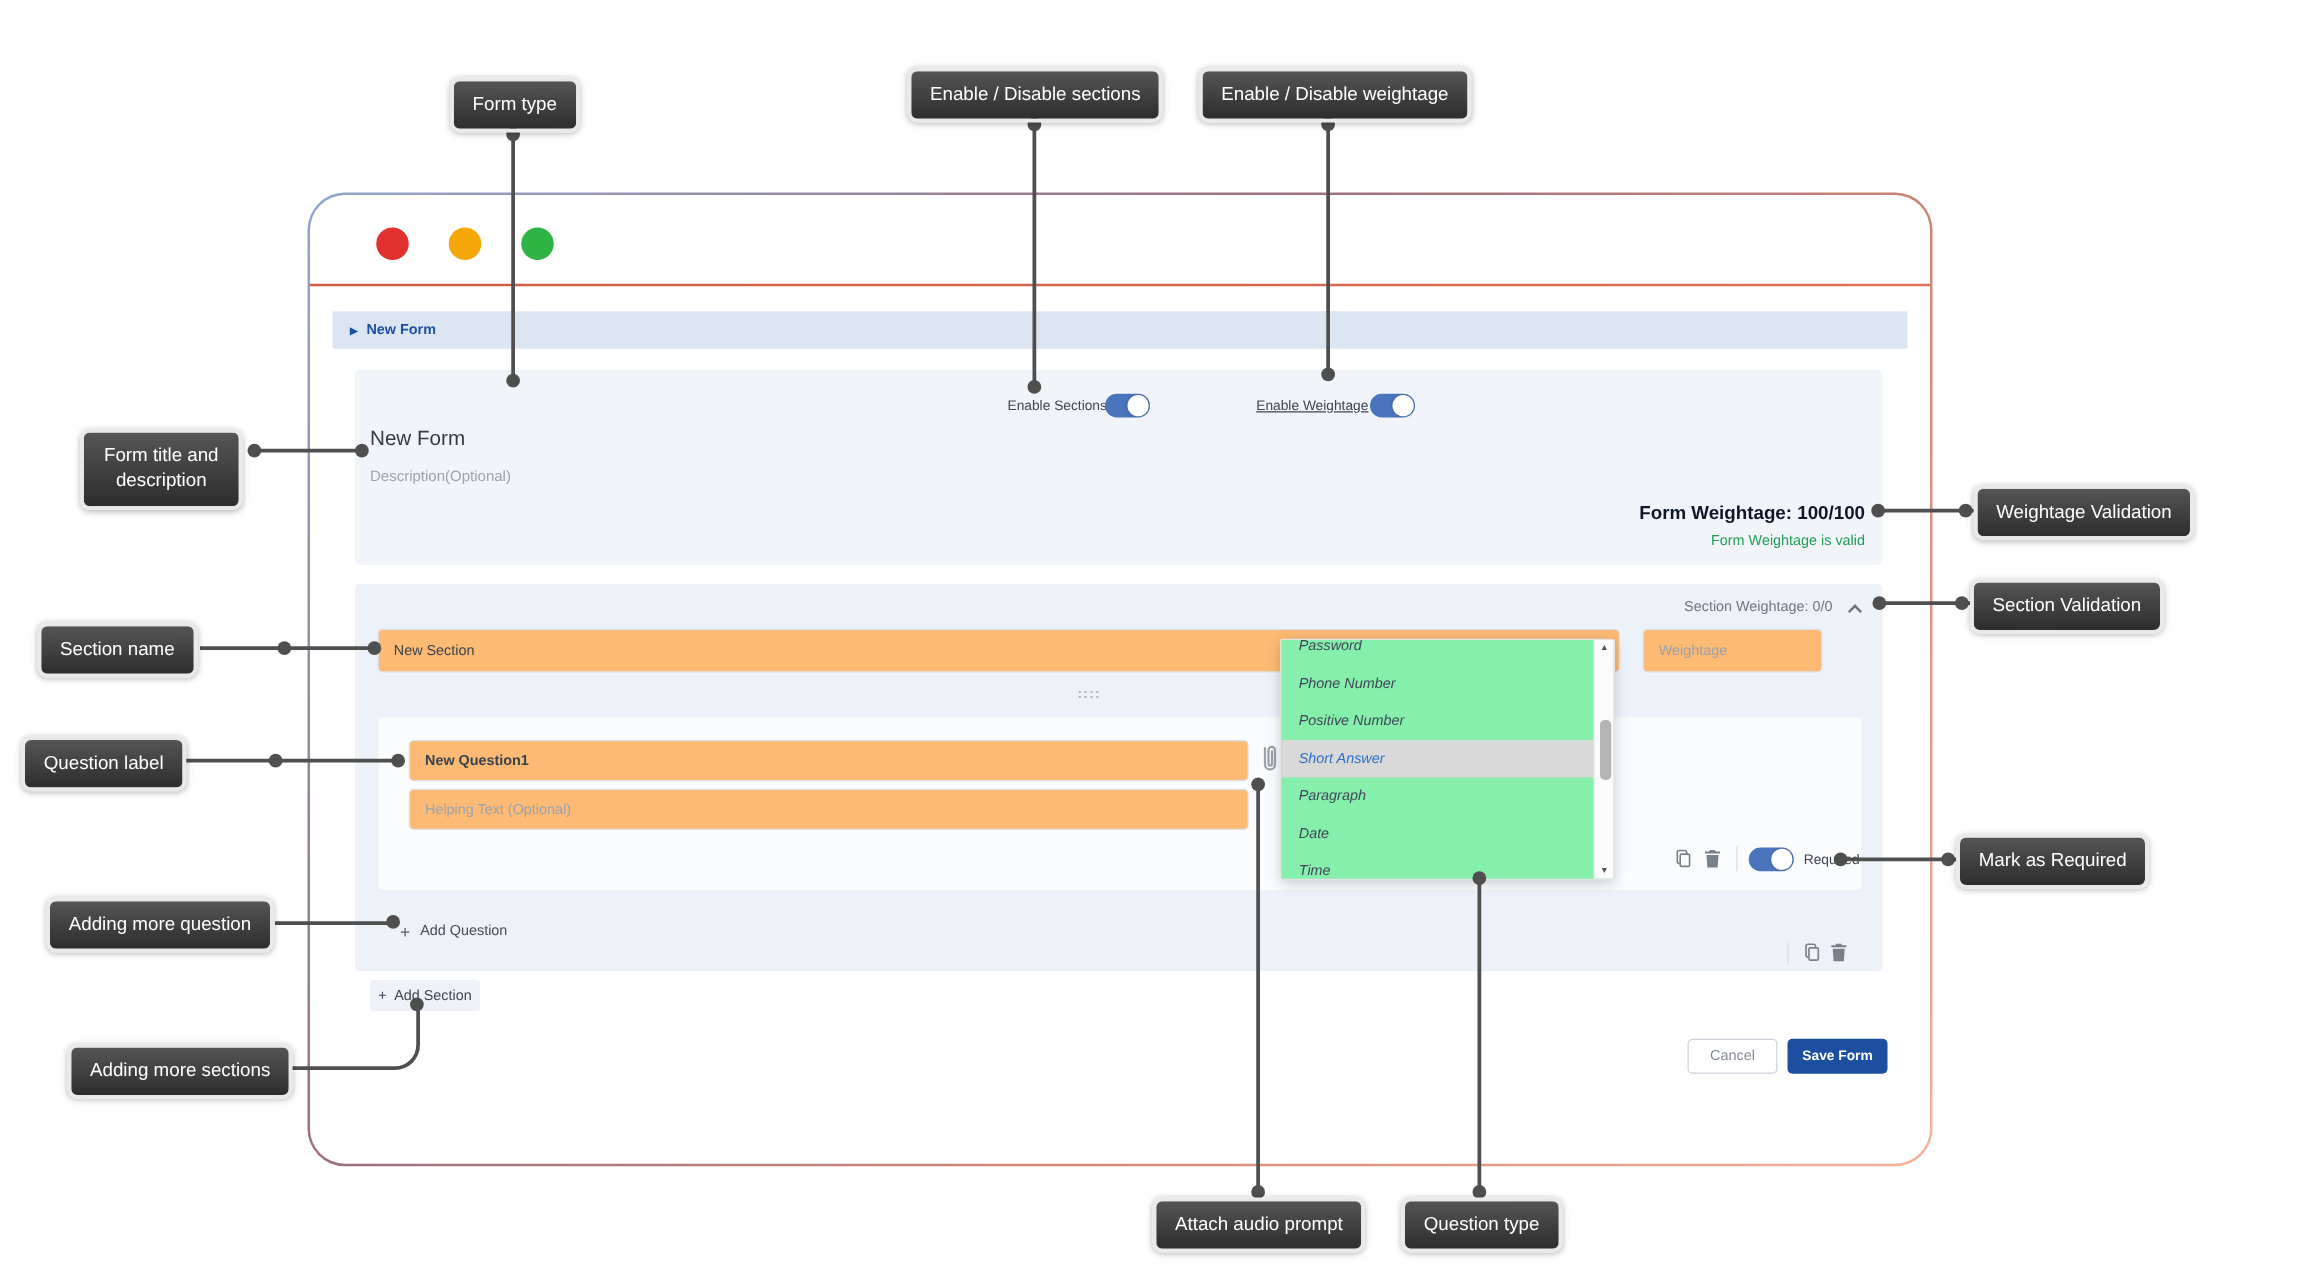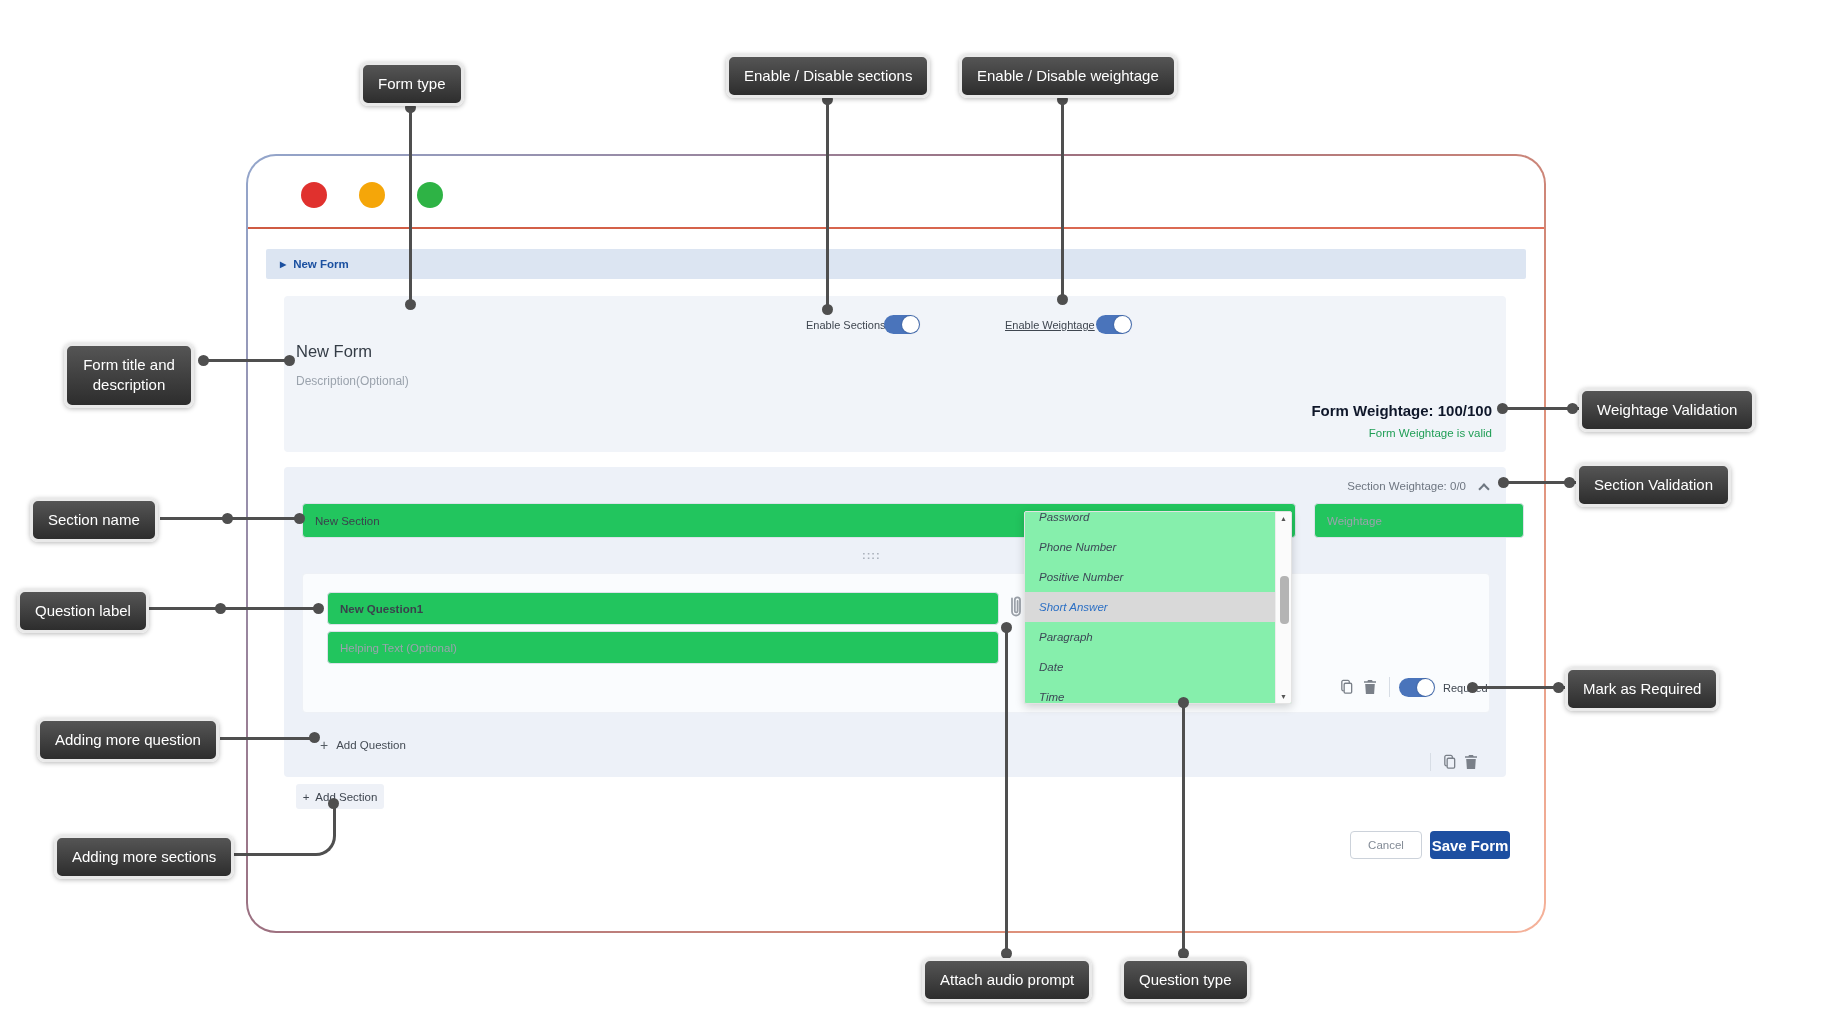--- a/index.html
+++ b/index.html
@@ -63,21 +63,21 @@
   .toggle{
     position:absolute; width:36px; height:19px; border-radius:10px;
     background:#4a74bb; cursor:pointer;
   }
   .toggle::after{
     content:""; position:absolute; right:1px; top:1px; width:17px; height:17px;
     border-radius:50%; background:#fff; box-shadow:0 0 2px rgba(0,0,0,.3);
   }
   .bare-input{ background:transparent; border:none; outline:none; font-family:"Liberation Sans",sans-serif; }
   .box-input{
-    background:#22c55e; border:1px solid #dde2ea; border-radius:4px; outline:none;
+    background:#fdba74; border:1px solid #dde2ea; border-radius:4px; outline:none;
     padding:0 12px; font-family:"Liberation Sans",sans-serif;
   }
   input::placeholder{ color:#9ba3ad; opacity:1; }
 
   .fw-summary{ position:absolute; right:14px; top:106px; font-size:15px; font-weight:bold; color:#0f172a; }
   .fw-valid{ position:absolute; right:14px; top:131px; font-size:11.5px; color:#209e56; }
 
   .section-panel{
     position:absolute; left:36px; top:311px; width:1222px; height:310px;
     background:#edf1f8; border-radius:4px;
@@ -112,21 +112,21 @@
     display:flex; align-items:center; justify-content:center; gap:6px;
   }
   .btn-cancel{
     position:absolute; left:1102px; top:675px; width:72px; height:28px;
     background:#fff; border:1px solid #ccd2da; border-radius:4px;
     color:#838b96; font-size:11.5px; cursor:pointer; font-family:"Liberation Sans",sans-serif;
   }
   .btn-save{
     position:absolute; left:1182px; top:675px; width:80px; height:28px;
     background:#1d4fa1; border:none; border-radius:4px;
-    color:#fff; font-size:15px; font-weight:bold; cursor:pointer; font-family:"Liberation Sans",sans-serif;
+    color:#fff; font-size:11px; font-weight:bold; cursor:pointer; font-family:"Liberation Sans",sans-serif;
   }
 
   
   .dropdown{
     position:absolute; left:1024px; top:511px; width:268px; height:193px;
     background:#86efac; border:1px solid #e3e3e3; border-radius:2px;
     box-shadow:0 3px 10px rgba(0,0,0,.18); z-index:8; overflow:hidden;font-style:italic;
   }
   .dd-list{ position:absolute; left:0; right:16px; top:-10px; }
   .dd-item{
@@ -170,21 +170,21 @@
 
       <div class="fw-summary">Form Weightage: 100/100</div>
       <div class="fw-valid">Form Weightage is valid</div>
     </div>
 
     <div class="section-panel">
       <div class="sec-weight">Section Weightage: 0/0</div>
       <div class="chev-up"></div>
 
       <input class="box-input" style="position: absolute; left: 18px; top: 36px; width: 994px; height: 35px; font-size: 11.5px; color: rgb(58, 66, 76);" value="New Section">
-      <input class="box-input" style="position: absolute; left: 1030px; top: 36px; width: 210px; height: 35px; font-size: 11.5px; color: rgb(58, 66, 76);" placeholder="Weightage">
+      <input class="box-input" style="position: absolute; left: 1030px; top: 36px; width: 144px; height: 35px; font-size: 11.5px; color: rgb(58, 66, 76);" placeholder="Weightage">
 
       <div class="drag-handle">::::</div>
 
       <div class="q-card">
         <input class="box-input" style="position: absolute; left: 24px; top: 18px; width: 672px; height: 33px; font-size: 11.5px; font-weight: bold; color: rgb(58, 66, 76);" value="New Question1">
 
         <span class="icon-btn" style="left:702px; top:20px;">
           <svg width="22" height="26" viewBox="0 0 22 26" fill="none" stroke="#9aa0a8" stroke-width="1.8" stroke-linecap="round">
             <path d="M7 4.5v13a4 4 0 0 0 8 0V6a2.6 2.6 0 0 0-5.2 0v11a1.4 1.4 0 0 0 2.8 0V7"></path>
           </svg>

